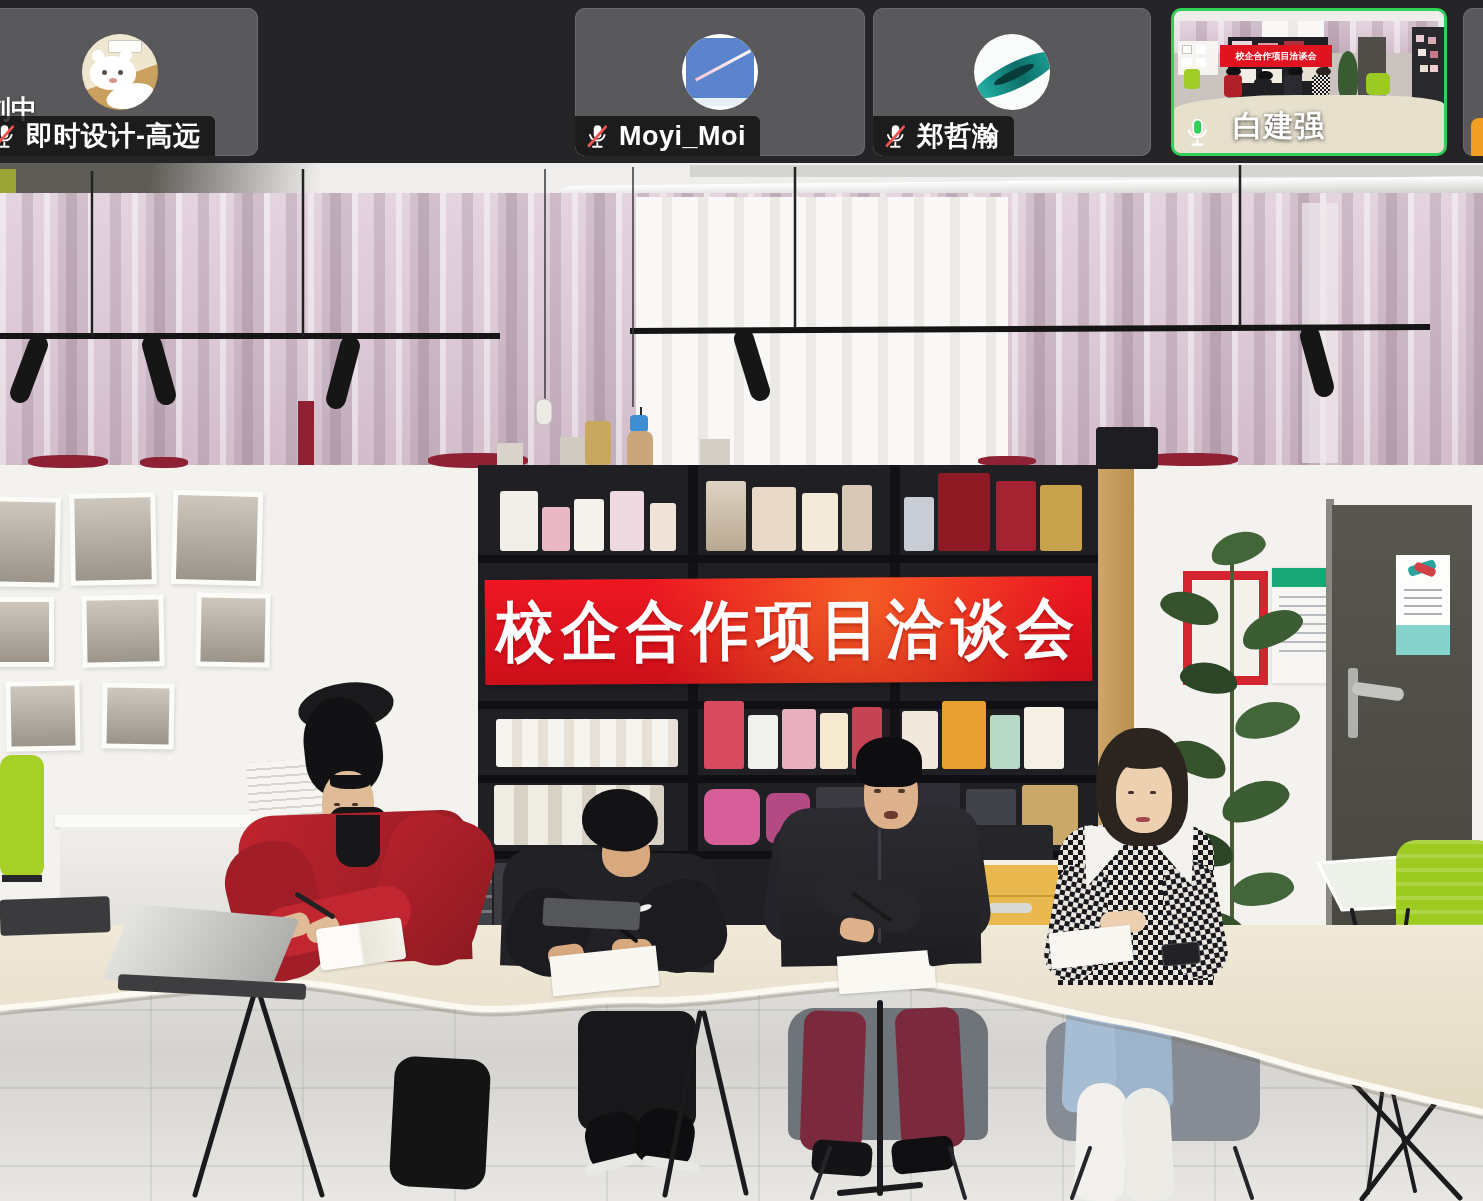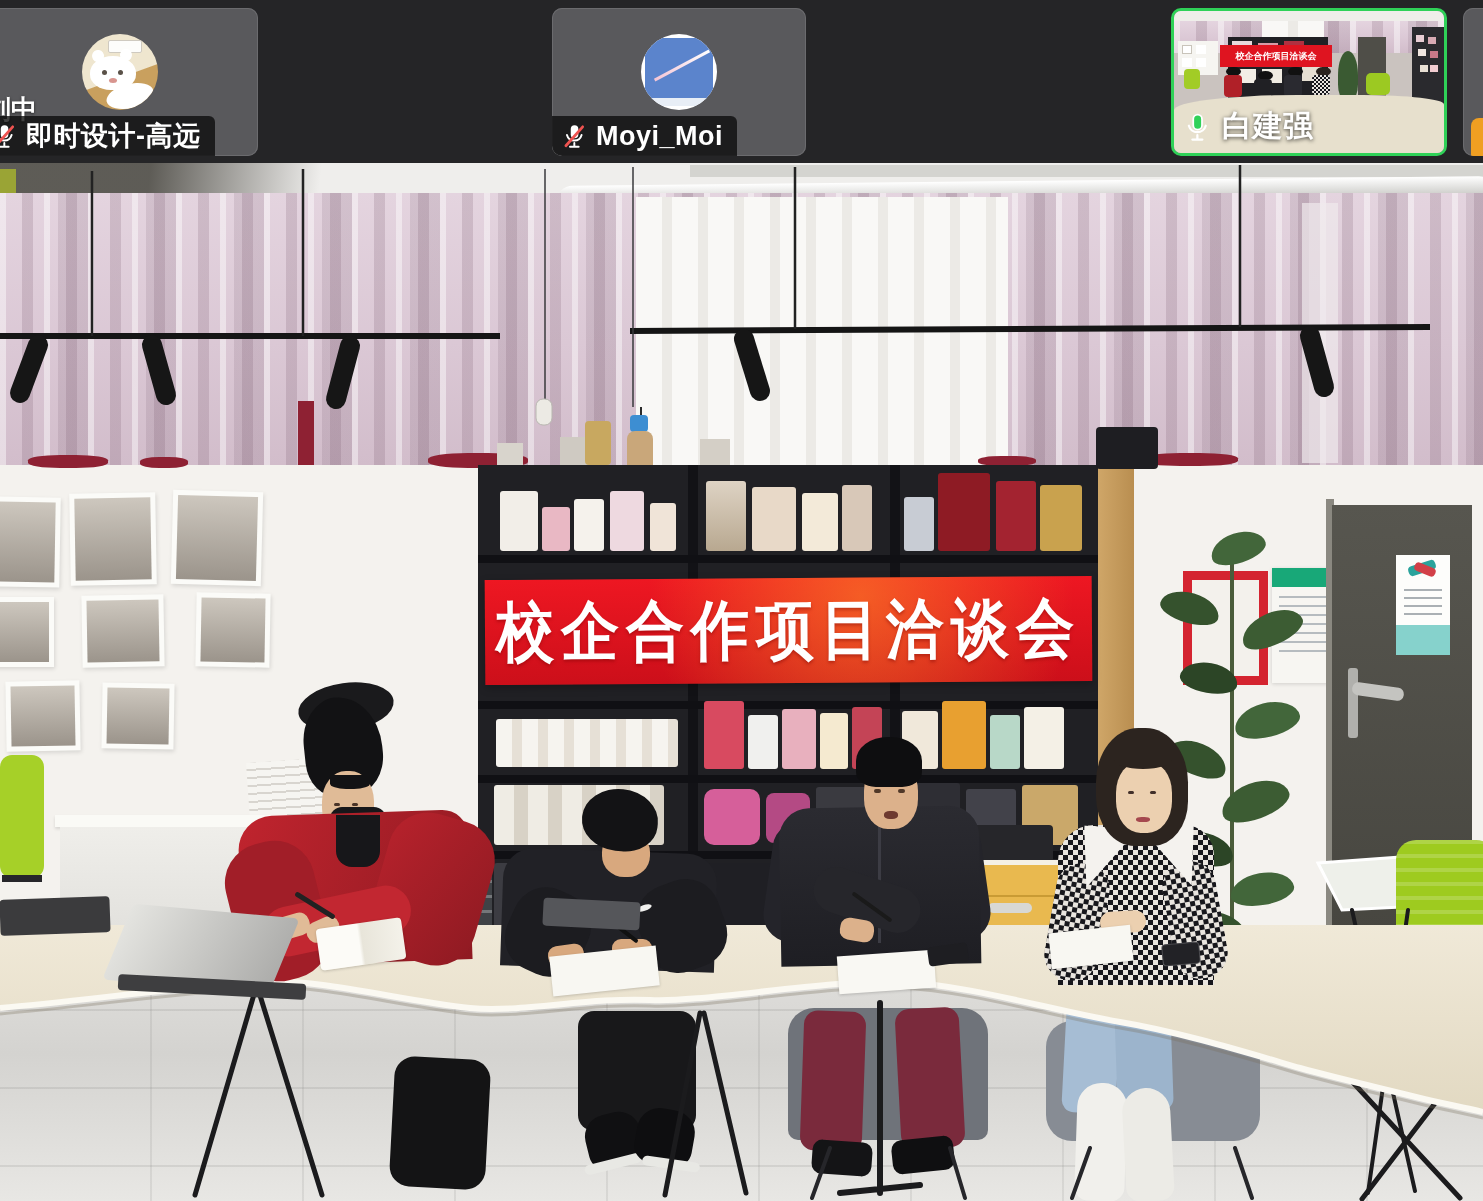--- a/index.html
+++ b/index.html
@@ -80,37 +80,52 @@
           <rect x="9" y="2" width="7" height="12" rx="3.5" fill="#fff"></rect>
           <path d="M5.5 11a7 7 0 0 0 13.5 0" fill="none" stroke="#fff" stroke-width="1.8" stroke-linecap="round"></path>
           <path d="M12.3 18.5v3M8.3 22h8" fill="none" stroke="#fff" stroke-width="1.8" stroke-linecap="round"></path>
           <path d="M4.5 21 20 3.5" stroke="#ef5350" stroke-width="2.5" stroke-linecap="round"></path>
         </svg>
         <span class="pname">即时设计-高远</span>
       </div>
     </div>
 
 
-    <div class="a tile" style="left:552px;width:254px;">
+    <div class="a tile" style="left:575px;width:290px;">
       <div class="avatar" style="background:#fff;">
         <div class="a" style="left:4px;top:4px;width:68px;height:62px;background:#5b84cc;border-radius:8px;"></div>
         <div class="a" style="left:10px;top:30px;width:62px;height:3px;background:linear-gradient(90deg,#f4c4d4,#fff);transform:rotate(-28deg);"></div>
         <div class="a" style="left:4px;top:64px;width:68px;height:8px;background:#e8eef6;"></div>
       </div>
       <div class="namebar">
         <svg viewBox="0 0 24 24" width="26" height="26">
           <rect x="9" y="2" width="7" height="12" rx="3.5" fill="#fff"></rect>
           <path d="M5.5 11a7 7 0 0 0 13.5 0" fill="none" stroke="#fff" stroke-width="1.8" stroke-linecap="round"></path>
           <path d="M12.3 18.5v3M8.3 22h8" fill="none" stroke="#fff" stroke-width="1.8" stroke-linecap="round"></path>
           <path d="M4.5 21 20 3.5" stroke="#ef5350" stroke-width="2.5" stroke-linecap="round"></path>
         </svg>
         <span class="pname">Moyi_Moi</span>
       </div>
     </div>
 
+    <div class="a tile" style="left:873px;width:278px;">
+      <div class="avatar" style="background:#fafcfc;">
+        <div class="a" style="left:-4px;top:28px;width:92px;height:26px;background:linear-gradient(90deg,#26b8ae,#0d6d68 55%,#1fa89e);border-radius:50%;transform:rotate(-26deg);"></div>
+        <div class="a" style="left:18px;top:36px;width:44px;height:9px;background:#083c3a;border-radius:50%;transform:rotate(-26deg);"></div>
+      </div>
+      <div class="namebar">
+        <svg viewBox="0 0 24 24" width="26" height="26">
+          <rect x="9" y="2" width="7" height="12" rx="3.5" fill="#fff"></rect>
+          <path d="M5.5 11a7 7 0 0 0 13.5 0" fill="none" stroke="#fff" stroke-width="1.8" stroke-linecap="round"></path>
+          <path d="M12.3 18.5v3M8.3 22h8" fill="none" stroke="#fff" stroke-width="1.8" stroke-linecap="round"></path>
+          <path d="M4.5 21 20 3.5" stroke="#ef5350" stroke-width="2.5" stroke-linecap="round"></path>
+        </svg>
+        <span class="pname">郑哲瀚</span>
+      </div>
+    </div>
 
     <div class="a tile active" style="left:1171px;width:276px;">
       <div class="mini">
         <div class="a" style="left:0;top:0;width:270px;height:16px;background:#efeeea;"></div>
         <div class="a curtain" style="left:0;top:10px;width:270px;height:32px;"></div>
         <div class="a sheer" style="left:88px;top:10px;width:62px;height:32px;"></div>
         <div class="a" style="left:4px;top:30px;width:40px;height:34px;background:#f6f5f1;"></div>
         <div class="a" style="left:8px;top:34px;width:10px;height:9px;background:#fff;box-shadow:14px 0 #fff,0 13px #fff,14px 13px #fff;border:1px solid #c9c4ba;"></div>
         <div class="a shelf" style="left:54px;top:26px;width:100px;height:66px;"></div>
         <div class="a" style="left:58px;top:30px;width:20px;height:14px;background:#e7d8dc;box-shadow:26px 2px #d89aa6,52px 0 #b03040,70px 26px #e6dfd2,30px 28px #f0ece2,4px 28px #f2eee6;"></div>
@@ -121,21 +136,21 @@
         <div class="a" style="left:46px;top:34px;width:112px;height:22px;background:#df1420;display:flex;align-items:center;justify-content:center;overflow:hidden;">
           <span style="color:#fff;font-size:9px;font-weight:700;white-space:nowrap;">校企合作项目洽谈会</span>
         </div>
         <div class="a" style="left:10px;top:58px;width:16px;height:20px;background:#a2cc26;border-radius:4px;"></div>
         <div class="a" style="left:192px;top:62px;width:24px;height:22px;background:#9cc922;border-radius:5px;"></div>
         <div class="a" style="left:52px;top:56px;width:15px;height:9px;background:#111;border-radius:50%;box-shadow:32px 4px #111,62px 0 #111,90px 0 #2c241f;"></div>
         <div class="a" style="left:50px;top:64px;width:18px;height:22px;background:#b02028;border-radius:4px;box-shadow:30px 4px #202024,60px 0 #2a2a30;"></div>
         <div class="a checker" style="left:138px;top:64px;width:18px;height:20px;border-radius:4px;background-size:4px 4px;"></div>
         <div class="a" style="left:0;top:84px;width:270px;height:58px;background:#e7e0cd;border-radius:46% 30% 0 0/26% 16% 0 0;"></div>
       </div>
-      <div class="a" style="left:8px;bottom:6px;display:flex;align-items:center;gap:10px;">
+      <div class="a" style="left:8px;bottom:6px;display:flex;align-items:flex-end;gap:21px;">
         <svg viewBox="0 0 24 24" width="30" height="30">
           <rect x="9" y="2" width="7" height="12" rx="3.5" fill="#30d158" stroke="#fff" stroke-width="1.4"></rect>
           <path d="M5.5 11a7 7 0 0 0 13.5 0" fill="none" stroke="#fff" stroke-width="1.8" stroke-linecap="round"></path>
           <path d="M12.3 18.5v3M8.3 22h8" fill="none" stroke="#fff" stroke-width="1.8" stroke-linecap="round"></path>
         </svg>
         <span class="pname" style="font-size:30px;text-shadow:0 1px 4px rgba(0,0,0,.75);">白建强</span>
       </div>
     </div>
 
     <div class="a tile" style="left:1463px;width:60px;">

